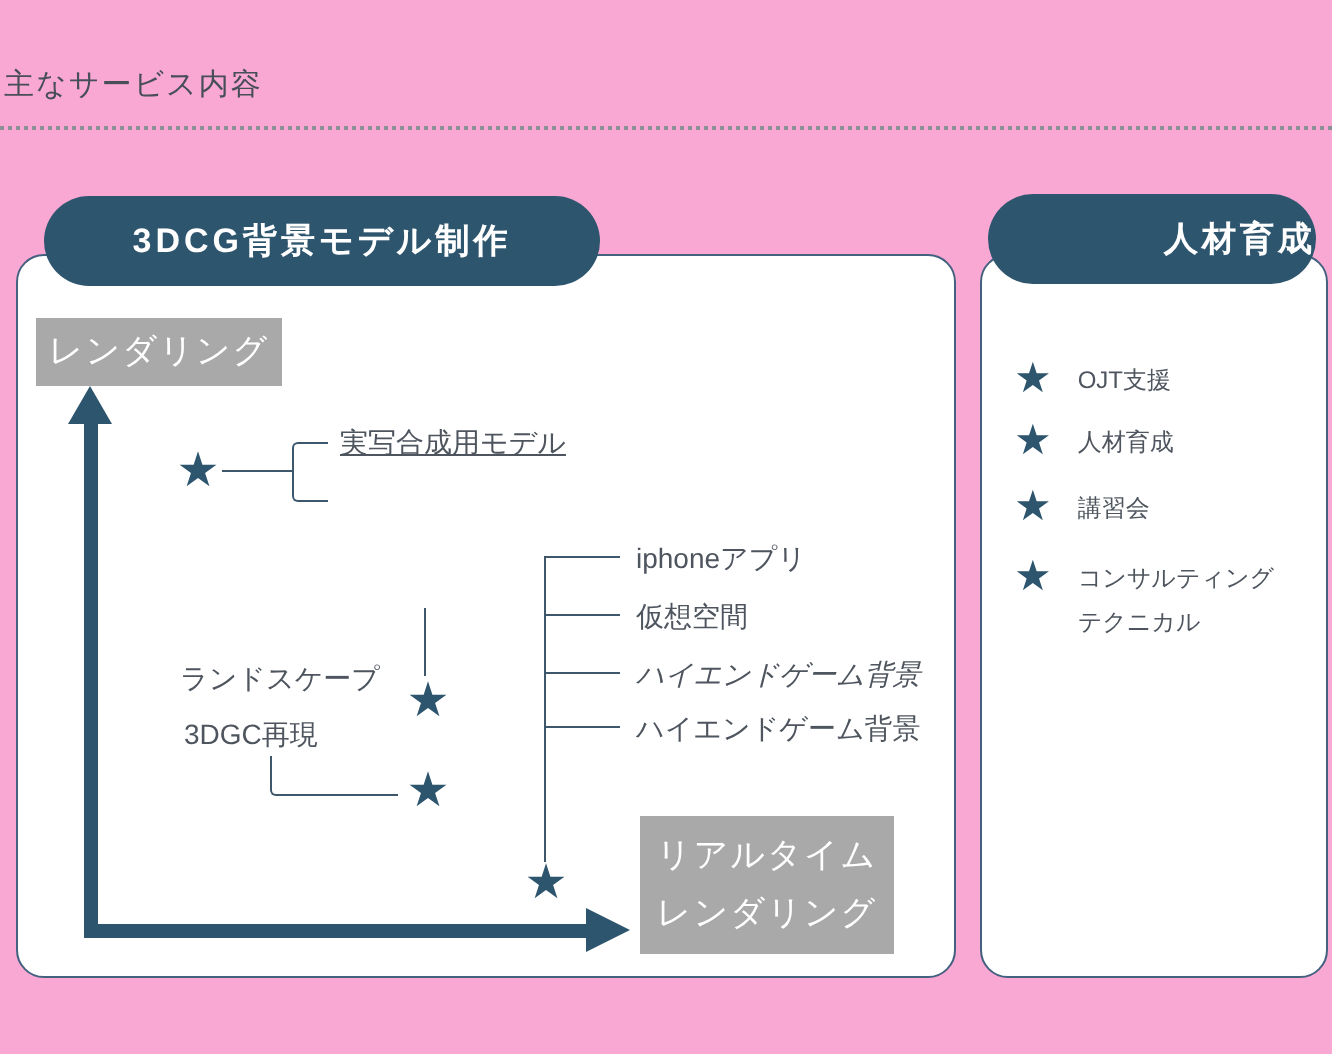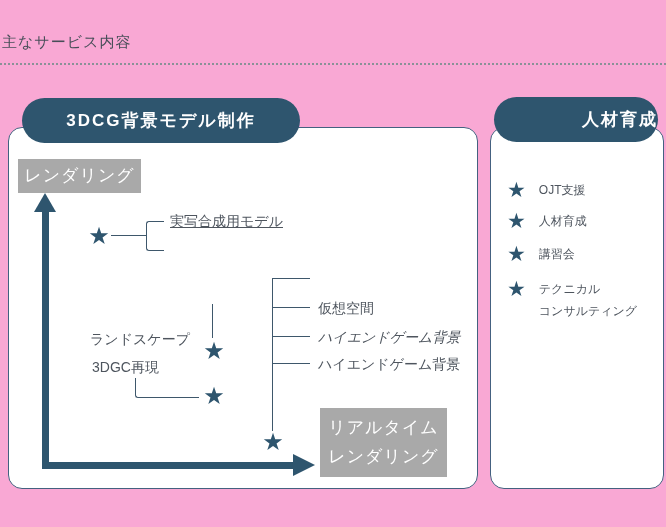--- a/index.html
+++ b/index.html
@@ -67,20 +67,21 @@
   <div class="abs lbl" style="left:90px;top:331px;">ランドスケープ</div>
   <div class="abs lbl" style="left:92px;top:359px;">3DGC再現</div>
   <div class="abs cline" style="left:135px;top:378px;width:63px;height:19px;border-left-width:1.5px;border-bottom-width:1.5px;border-bottom-left-radius:3px;"></div>
   <span class="abs star" style="left:214px;top:396px;">★</span>
 
   <div class="abs cline" style="left:272.25px;top:278px;height:153px;border-left-width:1.5px;"></div>
   <div class="abs cline" style="left:273px;top:278.25px;width:37px;border-top-width:1.5px;"></div>
   <div class="abs cline" style="left:273px;top:307.25px;width:37px;border-top-width:1.5px;"></div>
   <div class="abs cline" style="left:273px;top:336.25px;width:37px;border-top-width:1.5px;"></div>
   <div class="abs cline" style="left:273px;top:363.25px;width:37px;border-top-width:1.5px;"></div>
+  <div class="abs lbl" style="left:318px;top:271px;">iphoneアプリ</div>
   <div class="abs lbl" style="left:318px;top:300px;">仮想空間</div>
   <div class="abs lbl" style="left:318px;top:329px;font-style:italic;">ハイエンドゲーム背景</div>
   <div class="abs lbl" style="left:318px;top:356px;">ハイエンドゲーム背景</div>
   <span class="abs star" style="left:273px;top:442px;">★</span>
 
   <div class="abs panel panel-right"></div>
   <div class="abs pill pill-right">人材育成</div>
 
   <div class="abs t-row" style="left:507px;top:179px;">
     <span class="row-star">★</span>
@@ -90,18 +91,18 @@
     <span class="row-star">★</span>
     <span class="t-lbl">人材育成</span>
   </div>
   <div class="abs t-row" style="left:507px;top:243px;">
     <span class="row-star">★</span>
     <span class="t-lbl">講習会</span>
   </div>
   <div class="abs t-row" style="left:507px;top:278px;">
     <span class="row-star">★</span>
     <span class="t-lbl">
+      <div>コンサルティング</div>
       <div>テクニカル</div>
-      <div>コンサルティング</div>
     </span>
   </div>
 
 </div>
 
 </body></html>

